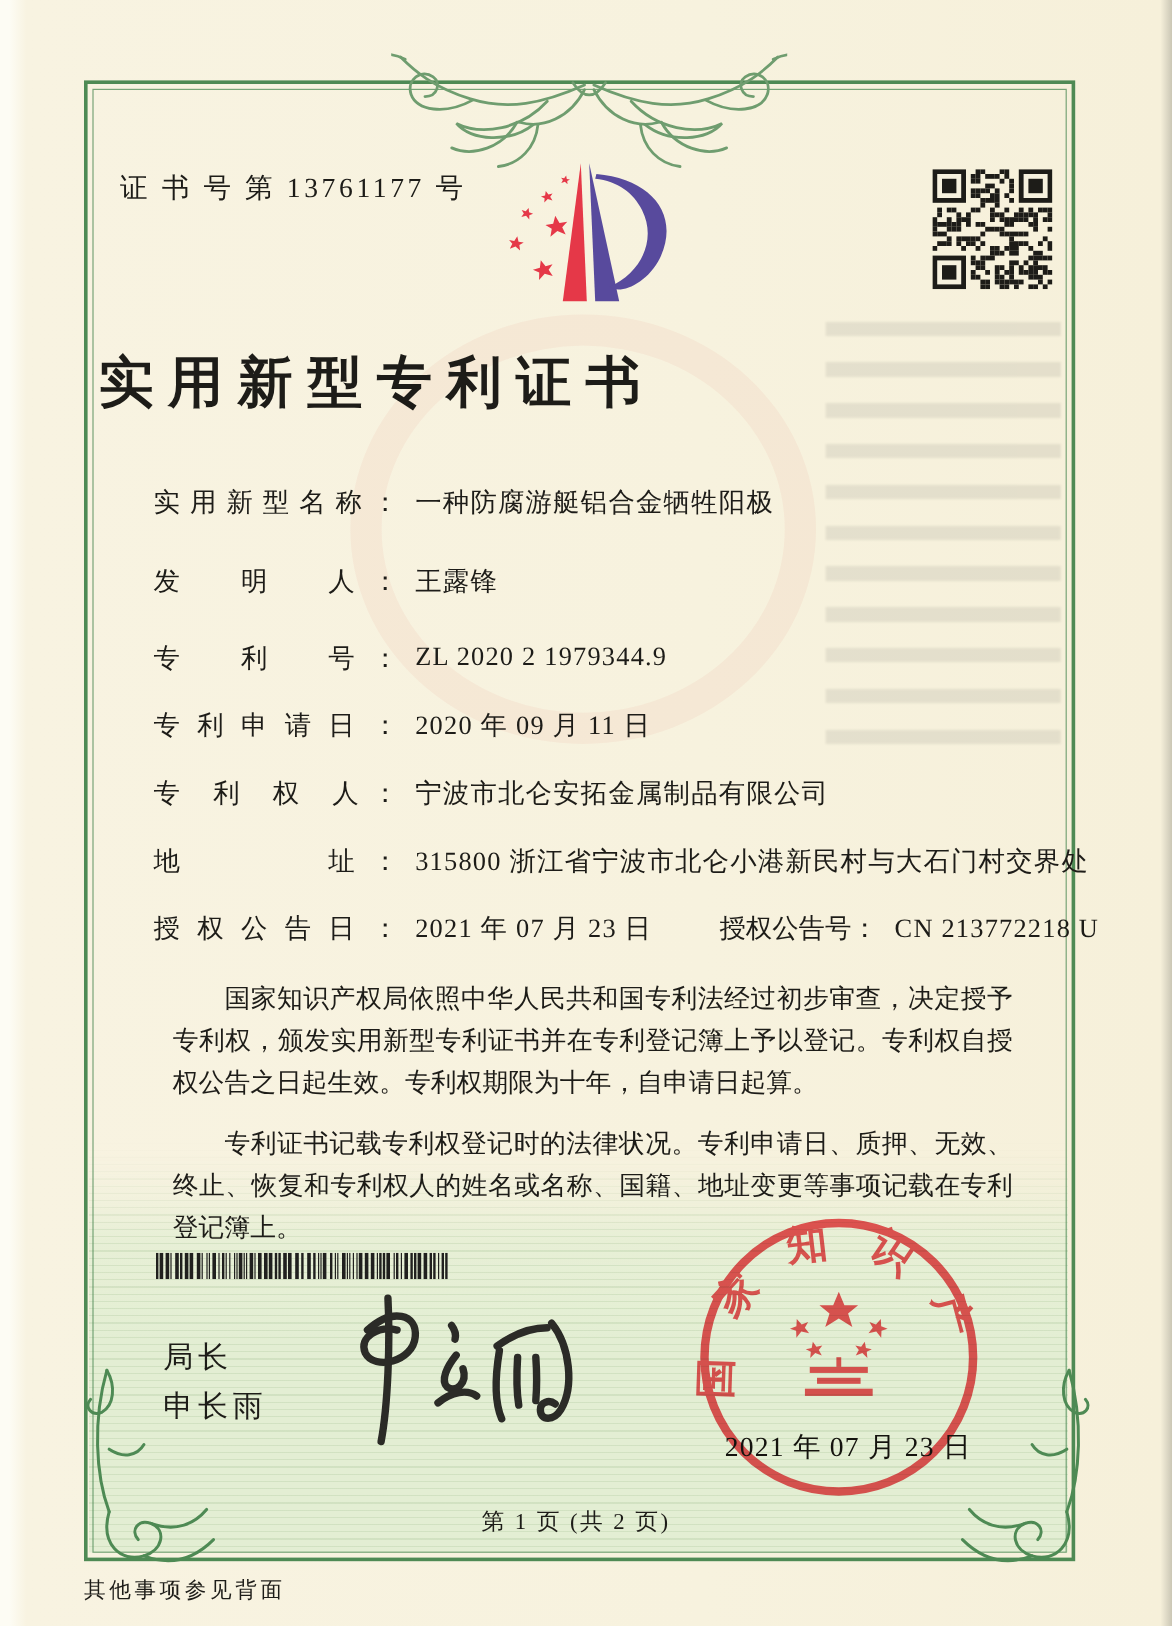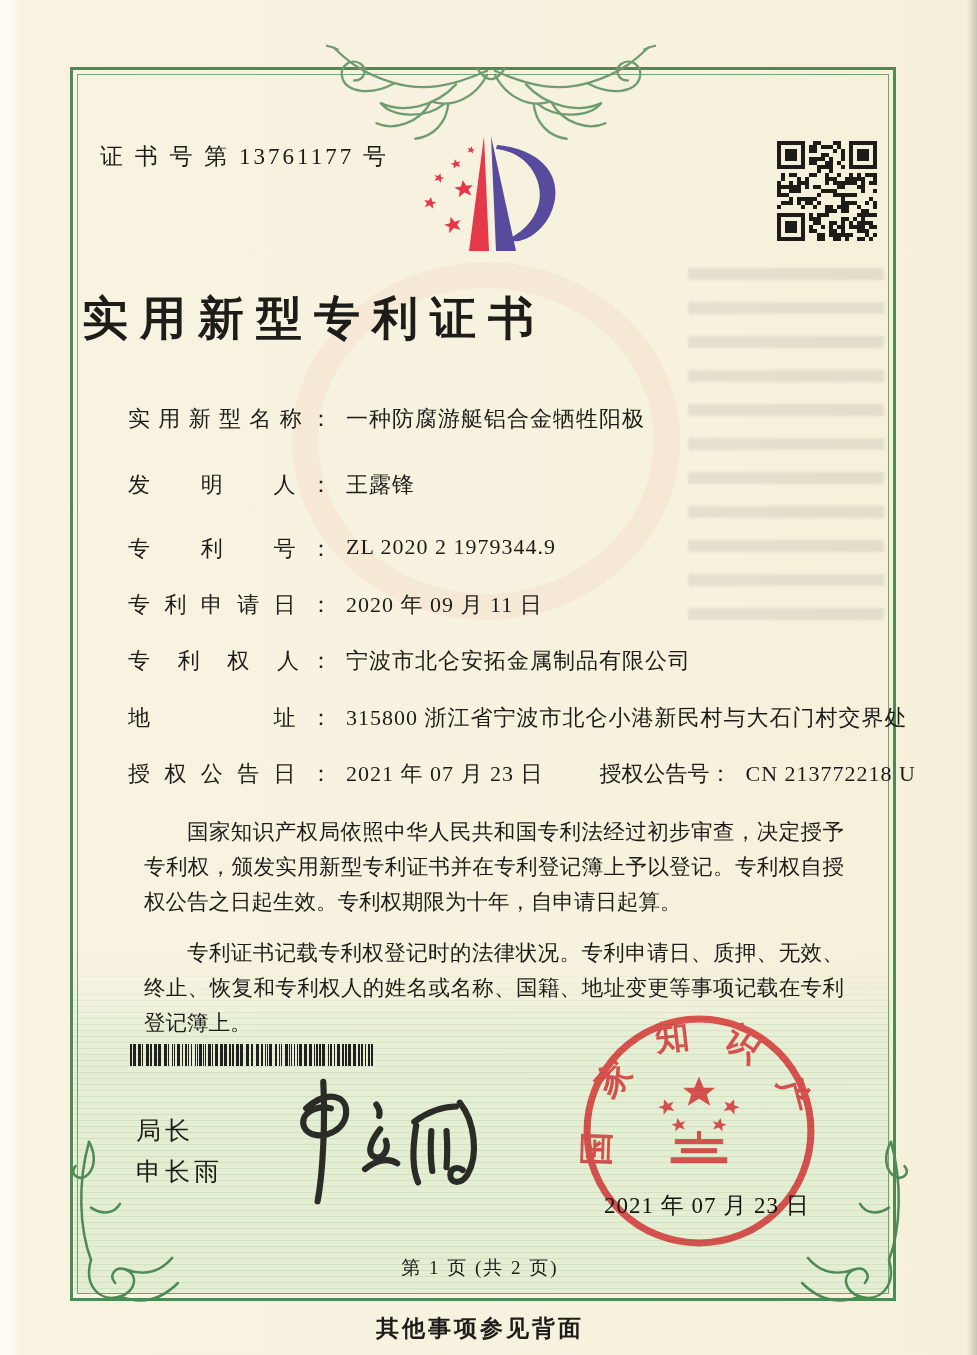--- a/index.html
+++ b/index.html
@@ -54,21 +54,21 @@
   .body-text{position:absolute;left:128px;top:799px;width:732px;font-size:21.5px;line-height:35px;text-align:justify;}
   .body-text p{margin:16px;text-indent:2em;}
   .barcode{position:absolute;left:130px;top:1044px;}
   .officer-title{position:absolute;left:136px;top:1114px;font-size:25px;letter-spacing:4px;}
   .officer-name{position:absolute;left:136px;top:1155px;font-size:25px;letter-spacing:4px;}
   .signature{position:absolute;left:274px;top:1076px;}
   .signature path{fill:none;stroke:#2b2b27;stroke-width:6.5;stroke-linecap:round;stroke-linejoin:round;}
   .seal{position:absolute;left:578px;top:1010px;opacity:.93;mix-blend-mode:multiply;}
   .seal-date{position:absolute;left:604px;top:1190px;font-size:23px;letter-spacing:1px;color:#14130e;z-index:5;}
   .page-info{position:absolute;left:70px;top:1255px;width:820px;text-align:center;font-size:19px;letter-spacing:2px;}
-  .back-note{position:absolute;left:70px;top:1313px;width:820px;text-align:center;font-size:23px;letter-spacing:3px;font-weight:bold;}
+  .back-note{position:absolute;left:70px;top:1313px;width:820px;text-align:left;font-size:18px;letter-spacing:3px;}
 </style>
 </head>
 <body>
 
 <div class="paper">
 
   <div class="band"></div>
   <div class="bleed-circle"></div>
   <div class="bleed-text"></div>
 

